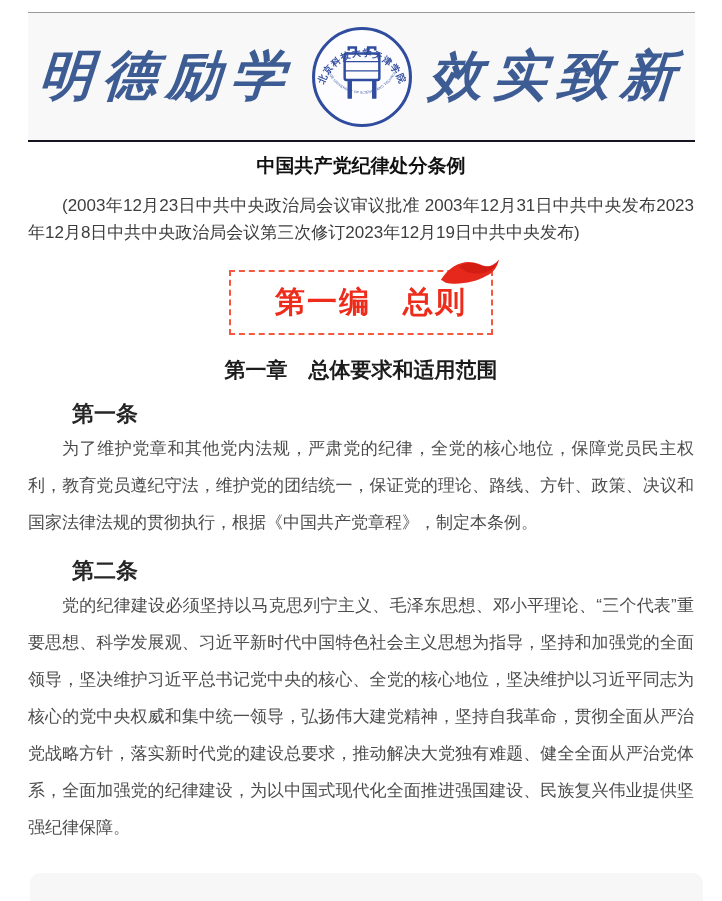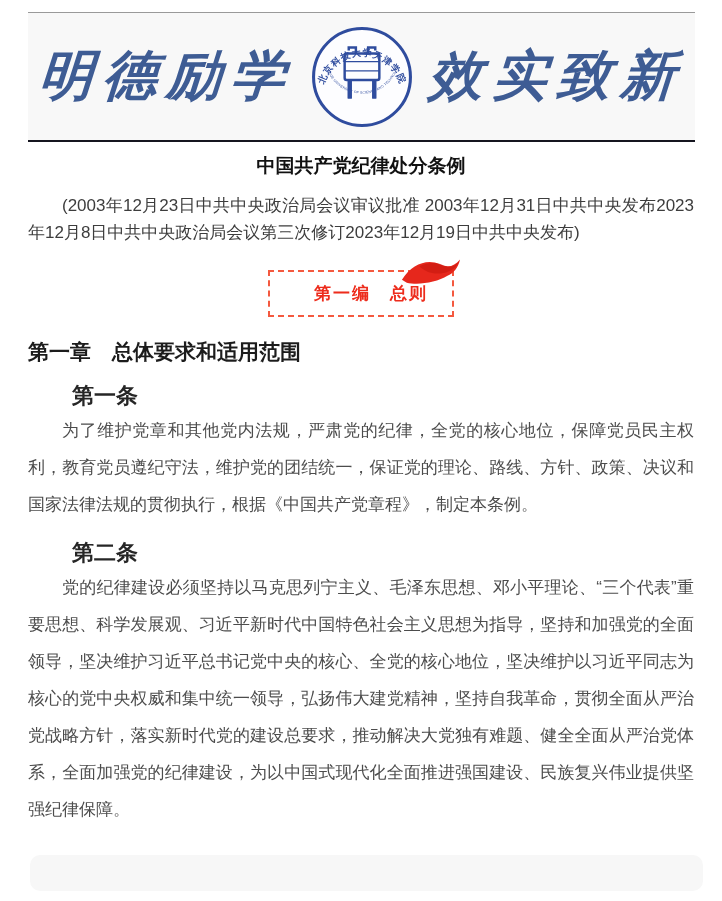--- a/index.html
+++ b/index.html
@@ -43,29 +43,29 @@
   }
 
   .part-banner-wrap { display:flex; justify-content:center; margin-top:24px; }
   .part-banner {
     position:relative;
     border:2px dashed #f4593f;
     padding:10px 24px;
     background:#fff;
   }
   .part-banner-text {
-    font-size:17px; font-weight:bold; color:#ed2c1c; letter-spacing:2px;
+    font-size:30px; font-weight:bold; color:#ed2c1c; letter-spacing:2px;
     white-space:nowrap;
     margin-left:20px;
   }
   .flag-icon { position:absolute; top:-16px; right:-10px; width:62px; height:30px; }
 
   .chapter-heading {
     margin:21px 28px 12px;
-    text-align:left;
+    text-align:center;
     font-size:21px; font-weight:bold; color:#1c1c1c;
   }
 
   .article-heading {
     margin:15px 28px 0;
     text-indent:2em;
     font-size:22px; font-weight:bold; color:#262626;
   }
   .article-text {
     margin:1px 28px 0;

